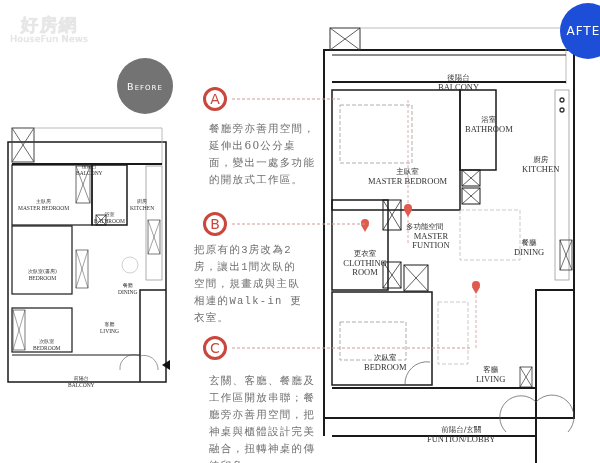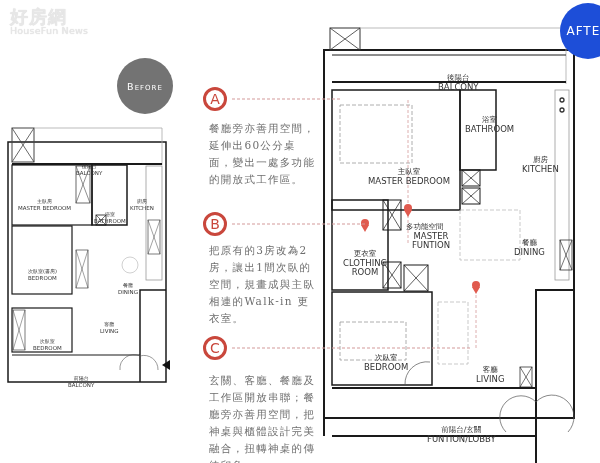--- a/index.html
+++ b/index.html
@@ -1,28 +1,28 @@
 <!DOCTYPE html>
 <html><head>
 <meta charset="utf-8">
 <style>
   html,body{margin:0;padding:0;background:#ffffff;}
   body{width:600px;height:463px;position:relative;overflow:hidden;font-family:"DejaVu Sans",sans-serif;}
   .abs{position:absolute;}
-  .wm{left:10px;top:8px;color:#e7e7e7;line-height:1;}
+  .wm{left:10px;top:16px;color:#e7e7e7;line-height:1;text-align:center;}
   .wm .zh{font-size:18px;font-weight:bold;letter-spacing:1px;text-shadow:0 0 1px #d6d6d6;}
   .wm .en{font-size:9.5px;font-weight:normal;letter-spacing:0.2px;text-shadow:0 0 1px #d0d0d0;}
   .badge{border-radius:50%;color:#fff;display:flex;align-items:center;justify-content:center;font-family:"DejaVu Sans",sans-serif;letter-spacing:1px;}
   .before{left:117px;top:58px;width:56px;height:56px;background:#737373;font-size:9.5px;font-variant:small-caps;}
   .after{left:560px;top:3px;width:56px;height:56px;background:#1d4ed8;font-size:12px;z-index:5;}
   .marker{width:24px;height:24px;border-radius:50%;border:3px solid #c9473c;box-sizing:border-box;color:#c9473c;font-size:14px;display:flex;align-items:center;justify-content:center;font-family:"DejaVu Sans",sans-serif;font-weight:normal;background:#fff;}
   .note{color:#6e6e6e;font-family:"DejaVu Serif",serif;font-size:10.5px;line-height:17px;letter-spacing:1.3px;width:108px;}
   .lbl{color:#333;text-align:center;line-height:1.15;white-space:nowrap;}
   .lbl .zh{display:block;margin-top:16px;}
-  .lbl .en{display:block;}
+  .lbl .en{display:block;font-family:Liberation Serif, serif;}
   .small .zh{font-size:5px;}
   .small .en{font-size:5.5px;}
   .big .zh{font-size:7.5px;}
   .big .en{font-size:8.5px;}
   svg{position:absolute;left:0;top:0;}
 </style>
 </head>
 <body>
 
 <div class="abs wm">
@@ -197,21 +197,21 @@
   <span class="en">BEDROOM</span>
 </div>
 <div class="abs lbl small" style="left:68px;top:360px;">
   <span class="zh">前陽台</span>
   <span class="en">BALCONY</span>
 </div>
 
 <div class="abs marker" style="left:203px;top:87px;">A</div>
 <div class="abs note" style="left:209px;top:120px;">餐廳旁亦善用空間，延伸出60公分桌面，變出一處多功能的開放式工作區。</div>
 <div class="abs marker" style="left:203px;top:212px;">B</div>
-<div class="abs note" style="left:209px;top:242px;">把原有的3房改為2房，讓出1間次臥的空間，規畫成與主臥相連的Walk-in 更衣室。</div>
+<div class="abs note" style="left:194px;top:242px;font-family:Liberation Mono, monospace;">把原有的3房改為2房，讓出1間次臥的空間，規畫成與主臥相連的Walk-in 更衣室。</div>
 <div class="abs marker" style="left:203px;top:336px;">C</div>
 <div class="abs note" style="left:209px;top:372px;">玄關、客廳、餐廳及工作區開放串聯；餐廳旁亦善用空間，把神桌與櫃體設計完美融合，扭轉神桌的傳統印象。</div>
 
 <div class="abs lbl big" style="left:438px;top:58px;">
   <span class="zh">後陽台</span>
   <span class="en">BALCONY</span>
 </div>
 <div class="abs lbl big" style="left:368px;top:152px;">
   <span class="zh">主臥室</span>
   <span class="en">MASTER BEDROOM</span>

